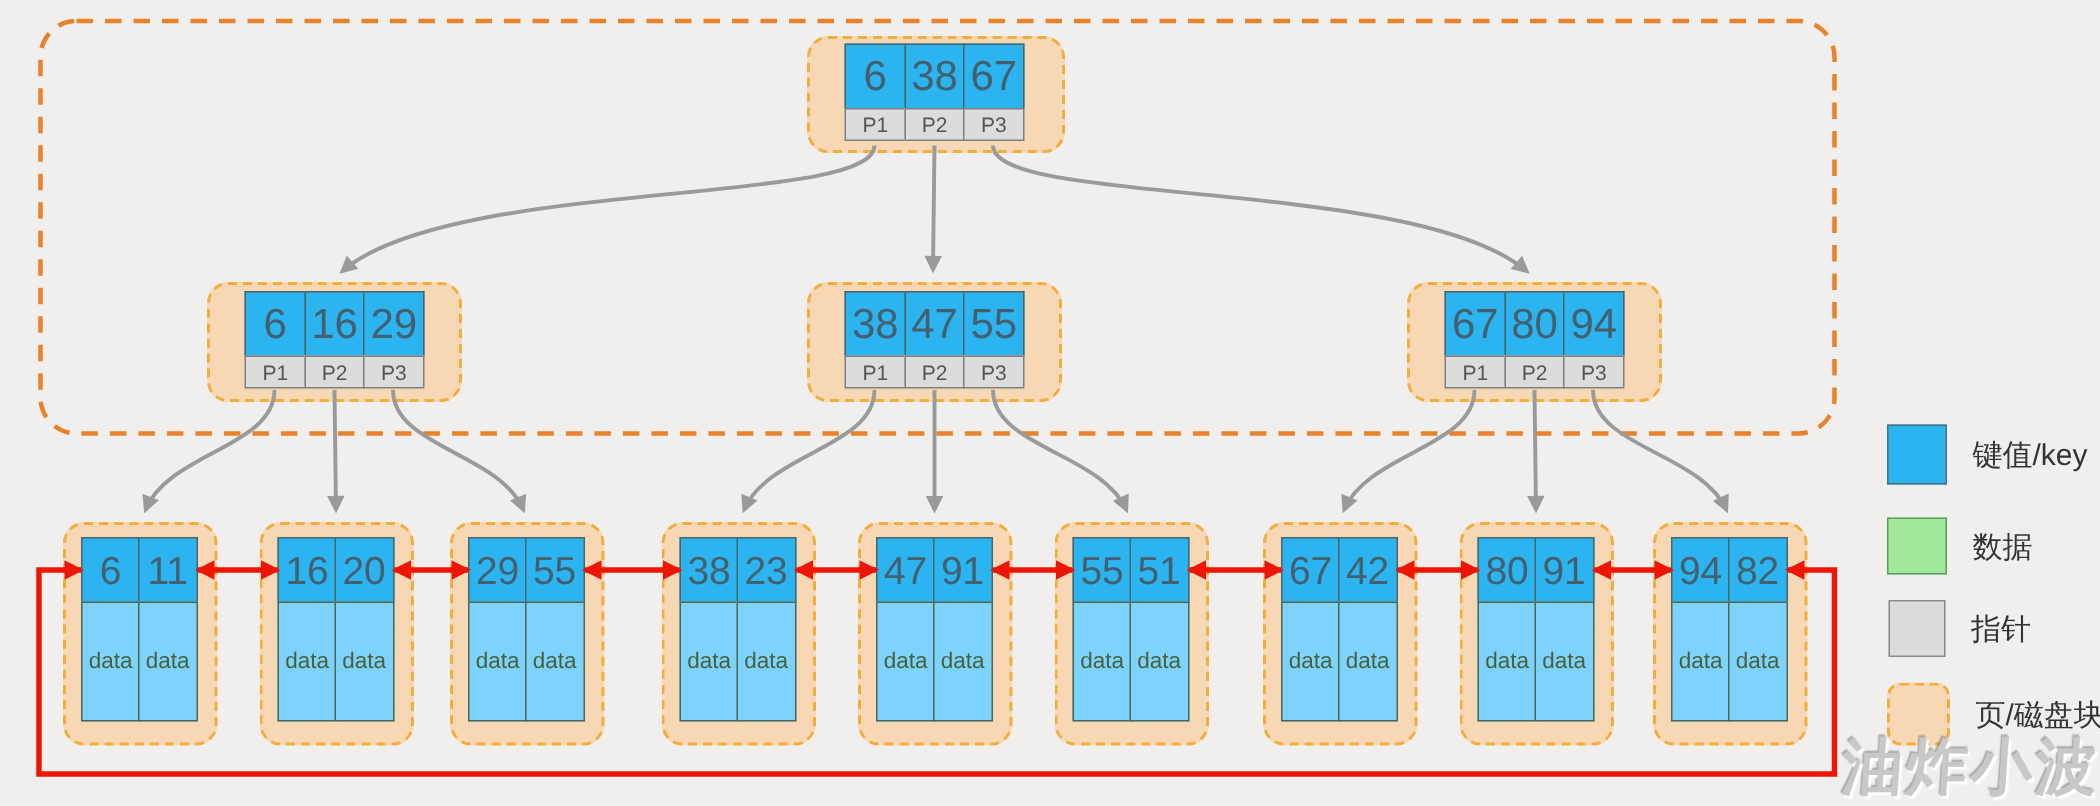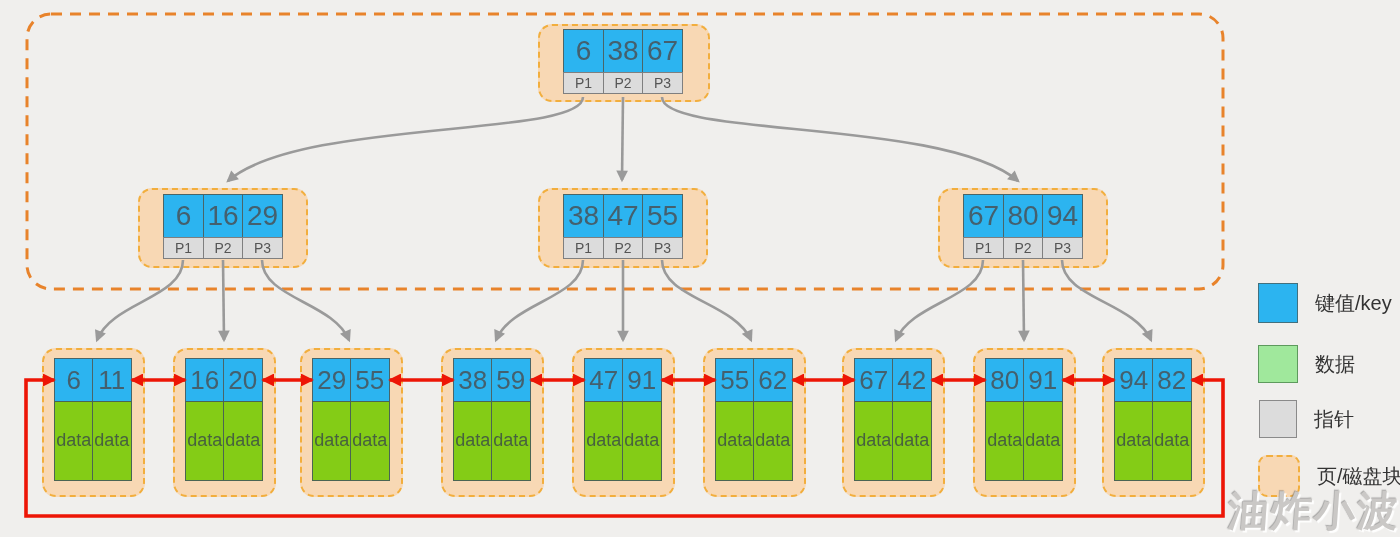--- a/index.html
+++ b/index.html
@@ -11,21 +11,21 @@
 
   
   .ntable{position:absolute;}
   .nrow{display:flex;}
   .nrow + .nrow{margin-top:-1.5px;}
   .cell{box-sizing:border-box;display:flex;align-items:center;justify-content:center;}
   .cell + .cell{margin-left:-1.5px;}
   .kcell{width:41px;height:44px;background:#2cb4f0;border:1.5px solid #4a6568;color:#44606e;font-size:28px;}
   .pcell{width:41px;height:22px;background:#dcdcdc;border:1.5px solid #7f7f7f;color:#555;font-size:14px;}
   .leaf .kcell{width:39.5px;font-size:26px;}
-  .dcell{width:39.5px;height:80px;background:#84cc16;border:1.5px solid #4a6553;color:#47613f;font-size:18px;}
+  .dcell{width:39.5px;height:80px;background:#7dd3fc;border:1.5px solid #4a6553;color:#47613f;font-size:15px;}
 
   .links{position:absolute;left:0;top:0;pointer-events:none;}
 
   
   .legend-item{position:absolute;display:flex;align-items:center;}
   .swatch{box-sizing:border-box;margin-right:17px;}
   .sw-key{width:40px;height:40px;background:#2cb4f0;border:1.5px solid #42707e;}
   .sw-data{width:40px;height:38px;background:#a0e89c;border:1.5px solid #5d9a5d;}
   .sw-pointer{width:38px;height:38px;background:#dcdcdc;border:1.5px solid #8a8a8a;}
   .sw-page{width:42px;height:42px;background:#f8d8b4;border:2px dashed #f2ae3d;border-radius:9px;}
@@ -136,21 +136,21 @@
         <div class="cell dcell">data</div>
         <div class="cell dcell">data</div>
       </div>
     </div>
   </div>
 
   <div class="page leaf" style="left:441px;top:348px;width:103px;height:149px">
     <div class="ntable" style="left:10px;top:8px">
       <div class="nrow">
         <div class="cell kcell">38</div>
-        <div class="cell kcell">59</div>
+        <div class="cell kcell">23</div>
       </div>
       <div class="nrow">
         <div class="cell dcell">data</div>
         <div class="cell dcell">data</div>
       </div>
     </div>
   </div>
 
   <div class="page leaf" style="left:572px;top:348px;width:103px;height:149px">
     <div class="ntable" style="left:10px;top:8px">
@@ -162,21 +162,21 @@
         <div class="cell dcell">data</div>
         <div class="cell dcell">data</div>
       </div>
     </div>
   </div>
 
   <div class="page leaf" style="left:703px;top:348px;width:103px;height:149px">
     <div class="ntable" style="left:10px;top:8px">
       <div class="nrow">
         <div class="cell kcell">55</div>
-        <div class="cell kcell">62</div>
+        <div class="cell kcell">51</div>
       </div>
       <div class="nrow">
         <div class="cell dcell">data</div>
         <div class="cell dcell">data</div>
       </div>
     </div>
   </div>
 
   <div class="page leaf" style="left:842px;top:348px;width:103px;height:149px">
     <div class="ntable" style="left:10px;top:8px">

